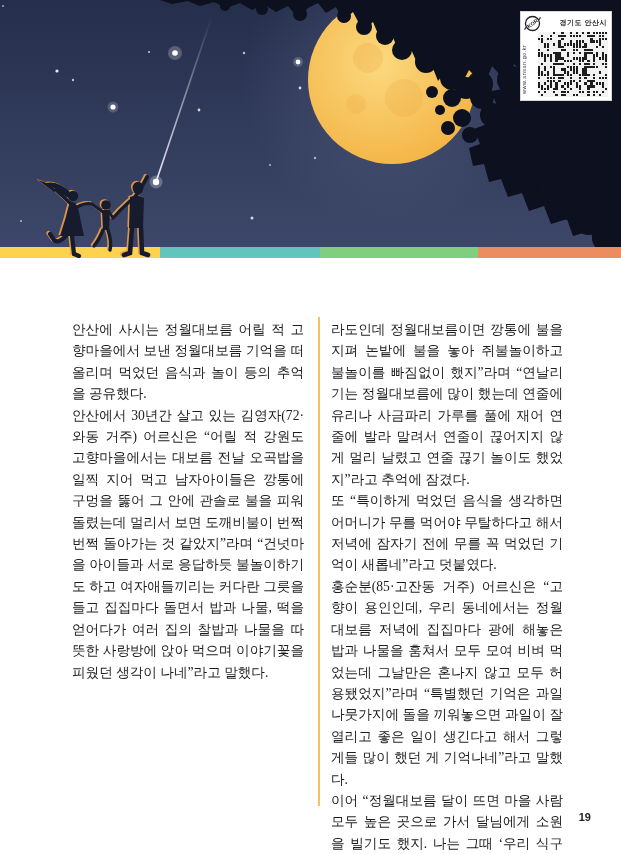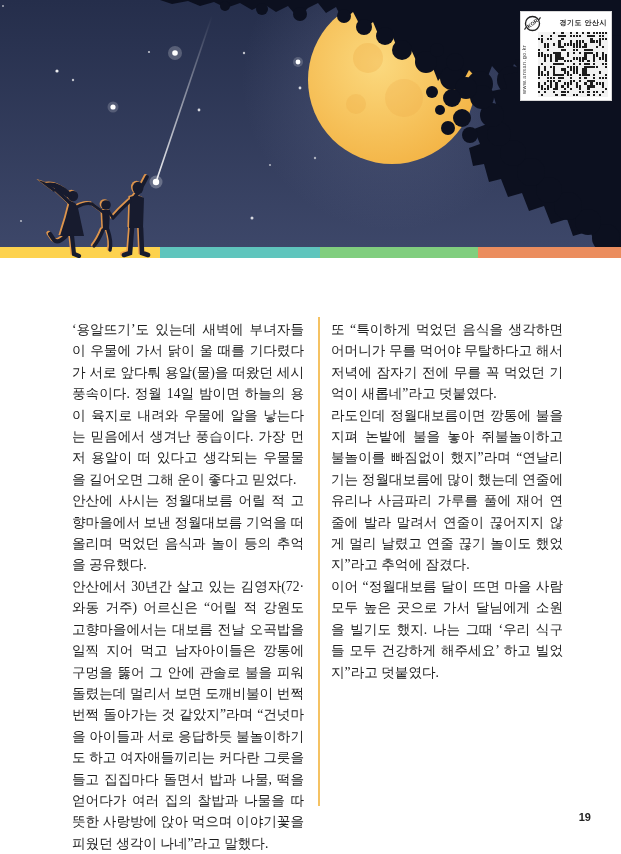--- a/index.html
+++ b/index.html
@@ -460,28 +460,28 @@
         <i style="left:37.699999999999996px;top:61.599999999999994px"></i>
         <i style="left:49.3px;top:61.599999999999994px"></i>
         <i style="left:55.1px;top:61.599999999999994px"></i>
         <i style="left:60.9px;top:61.599999999999994px"></i>
       </div>
   </div>
 
   <div class="column-divider"></div>
 
   <div class="column col-left">
-    <p>‘용알뜨기’도 있는데 새벽에 부녀자들이 우물에 가서 닭이 울 때를 기다렸다가 서로 앞다퉈 용알(물)을 떠왔던 세시 풍속이다. 정월 14일 밤이면 하늘의 용이 육지로 내려와 우물에 알을 낳는다는 믿음에서 생겨난 풍습이다. 가장 먼저 용알이 떠 있다고 생각되는 우물물을 길어오면 그해 운이 좋다고 믿었다.</p>
     <p>안산에 사시는 정월대보름 어릴 적 고향마을에서 보낸 정월대보름 기억을 떠올리며 먹었던 음식과 놀이 등의 추억을 공유했다.</p>
     <p>안산에서 30년간 살고 있는 김영자(72·와동 거주) 어르신은 “어릴 적 강원도 고향마을에서는 대보름 전날 오곡밥을 일찍 지어 먹고 남자아이들은 깡통에 구멍을 뚫어 그 안에 관솔로 불을 피워 돌렸는데 멀리서 보면 도깨비불이 번쩍번쩍 돌아가는 것 같았지”라며 “건넛마을 아이들과 서로 응답하듯 불놀이하기도 하고 여자애들끼리는 커다란 그릇을 들고 집집마다 돌면서 밥과 나물, 떡을 얻어다가 여러 집의 찰밥과 나물을 따뜻한 사랑방에 앉아 먹으며 이야기꽃을 피웠던 생각이 나네”라고 말했다.</p>
 
   </div>
 
   <div class="column col-right">
+    <p>라도인데 정월대보름이면 깡통에 불을 지펴 논밭에 불을 놓아 쥐불놀이하고 불놀이를 빠짐없이 했지”라며 “연날리기는 정월대보름에 많이 했는데 연줄에 유리나 사금파리 가루를 풀에 재어 연줄에 발라 말려서 연줄이 끊어지지 않게 멀리 날렸고 연줄 끊기 놀이도 했었지”라고 추억에 잠겼다.</p>
     <p>또 “특이하게 먹었던 음식을 생각하면 어머니가 무를 먹어야 무탈하다고 해서 저녁에 잠자기 전에 무를 꼭 먹었던 기억이 새롭네”라고 덧붙였다.</p>
-    <p>라도인데 정월대보름이면 깡통에 불을 지펴 논밭에 불을 놓아 쥐불놀이하고 불놀이를 빠짐없이 했지”라며 “연날리기는 정월대보름에 많이 했는데 연줄에 유리나 사금파리 가루를 풀에 재어 연줄에 발라 말려서 연줄이 끊어지지 않게 멀리 날렸고 연줄 끊기 놀이도 했었지”라고 추억에 잠겼다.</p>
+    <p>홍순분(85·고잔동 거주) 어르신은 “고향이 용인인데, 우리 동네에서는 정월대보름 저녁에 집집마다 광에 해놓은 밥과 나물을 훔쳐서 모두 모여 비벼 먹었는데 그날만은 혼나지 않고 모두 허용됐었지”라며 “특별했던 기억은 과일 나뭇가지에 돌을 끼워놓으면 과일이 잘 열리고 좋은 일이 생긴다고 해서 그렇게들 많이 했던 게 기억나네”라고 말했다.</p>
     <p>이어 “정월대보름 달이 뜨면 마을 사람 모두 높은 곳으로 가서 달님에게 소원을 빌기도 했지. 나는 그때 ‘우리 식구들 모두 건강하게 해주세요’ 하고 빌었지”라고 덧붙였다.</p>
 
   </div>
 
   <div class="page-number">19</div>
 
 </div>
 
 </body></html>

